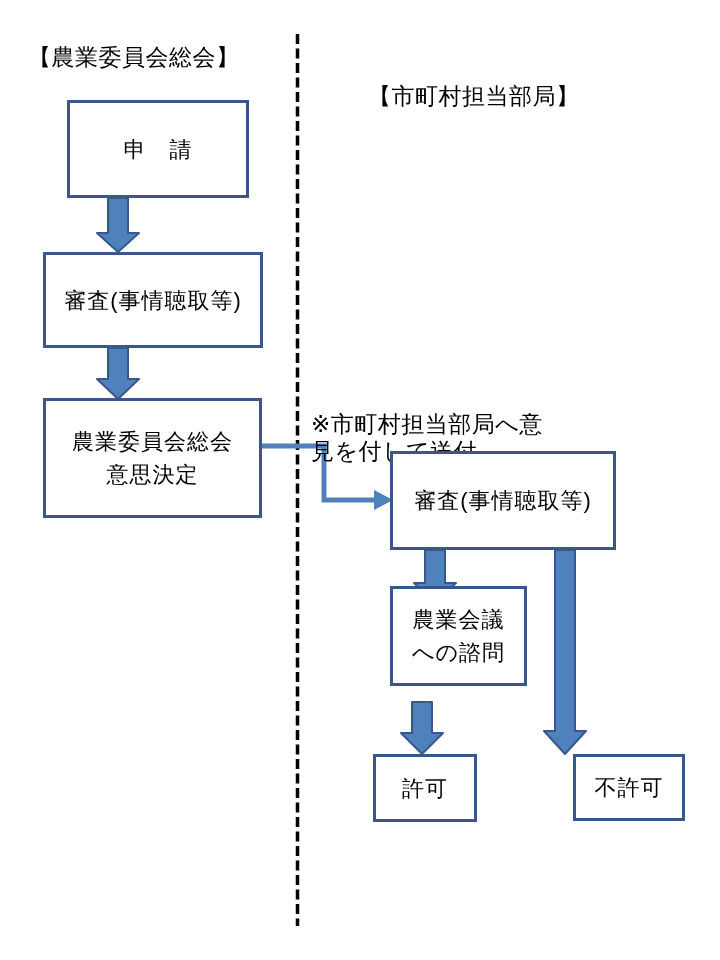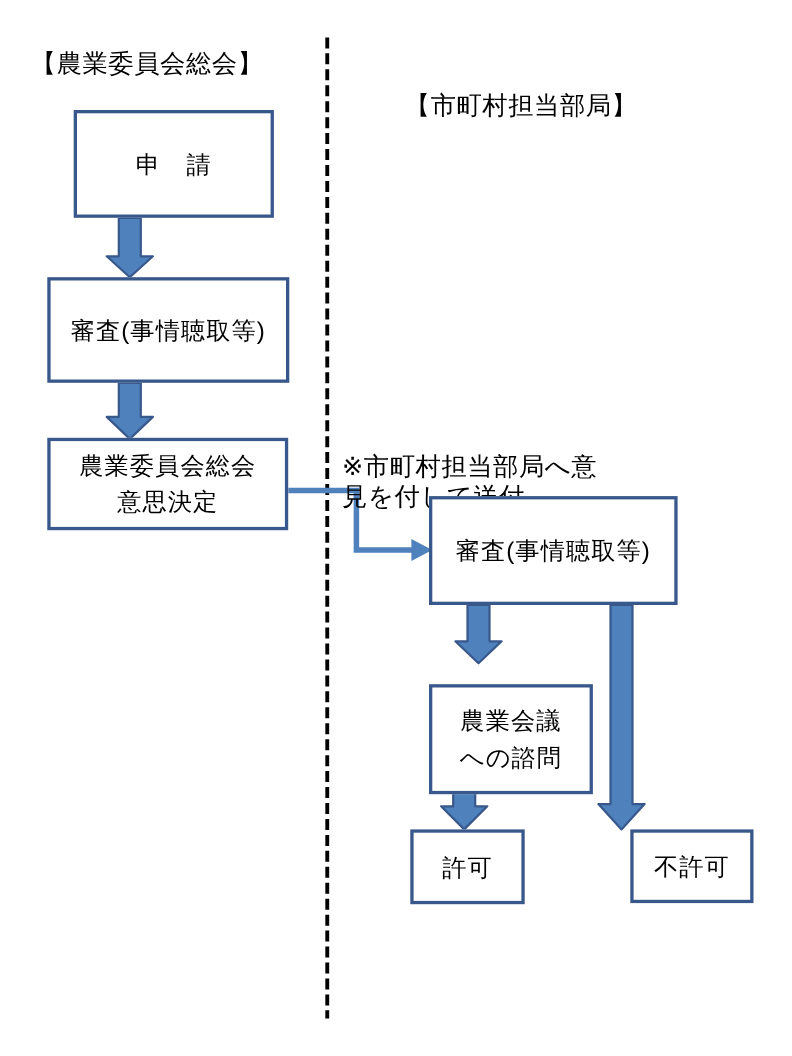--- a/index.html
+++ b/index.html
@@ -88,25 +88,25 @@
     <polygon class="block-arrow" points="425,550 445,550 445,583 456,583 435,603 414,583 425,583"></polygon>
     <polygon class="block-arrow" points="555,550 575,550 575,731 586,731 565,754 544,731 555,731"></polygon>
     <polygon class="block-arrow" points="412,702 432,702 432,733 443,733 422,754 401,733 412,733"></polygon>
   </svg>
 
   <div class="lane-header" style="left:28px; top:42px;">【農業委員会総会】</div>
   <div class="lane-header" style="left:368px; top:42px;margin-top:39px;">【市町村担当部局】</div>
 
   <div class="box" style="left:43px; top:100px; width:182px; height:98px;margin-left:24px;">申　請</div>
   <div class="box" style="left:43px; top:252px; width:220px; height:96px;">審査(事情聴取等)</div>
-  <div class="box" style="left:43px; top:398px; width:219px; height:84px;">農業委員会総会
+  <div class="box" style="left:43px; top:398px; width:219px; height:120px;">農業委員会総会
 意思決定</div>
 
   <div class="note" style="left:311px; top:387px; width:270px;">※市町村担当部局へ意
 見を付して送付</div>
 
   <div class="box" style="left:390px; top:451px; width:226px; height:99px;">審査(事情聴取等)</div>
-  <div class="box" style="left:390px; top:622px; width:149px; height:100px;">農業会議
+  <div class="box" style="left:390px; top:586px; width:137px; height:100px;">農業会議
 への諮問</div>
   <div class="box" style="left:373px; top:754px; width:104px; height:68px;">許可</div>
   <div class="box" style="left:525px; top:754px; width:112px; height:67px;margin-left:48px;">不許可</div>
 
 </div>
 
 </body></html>

